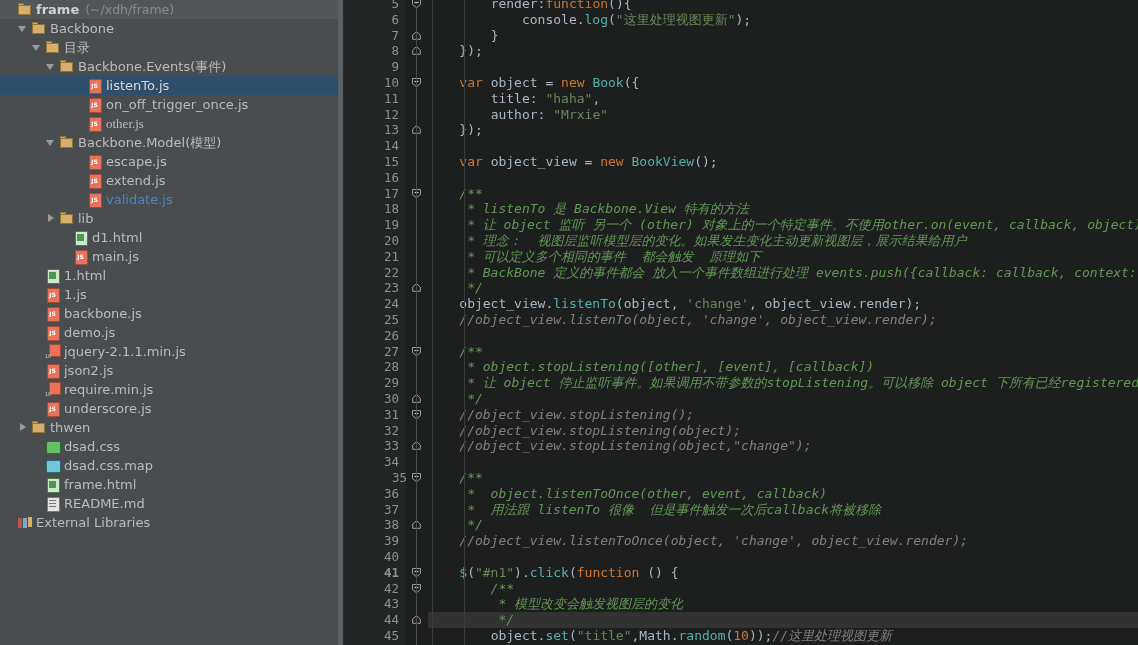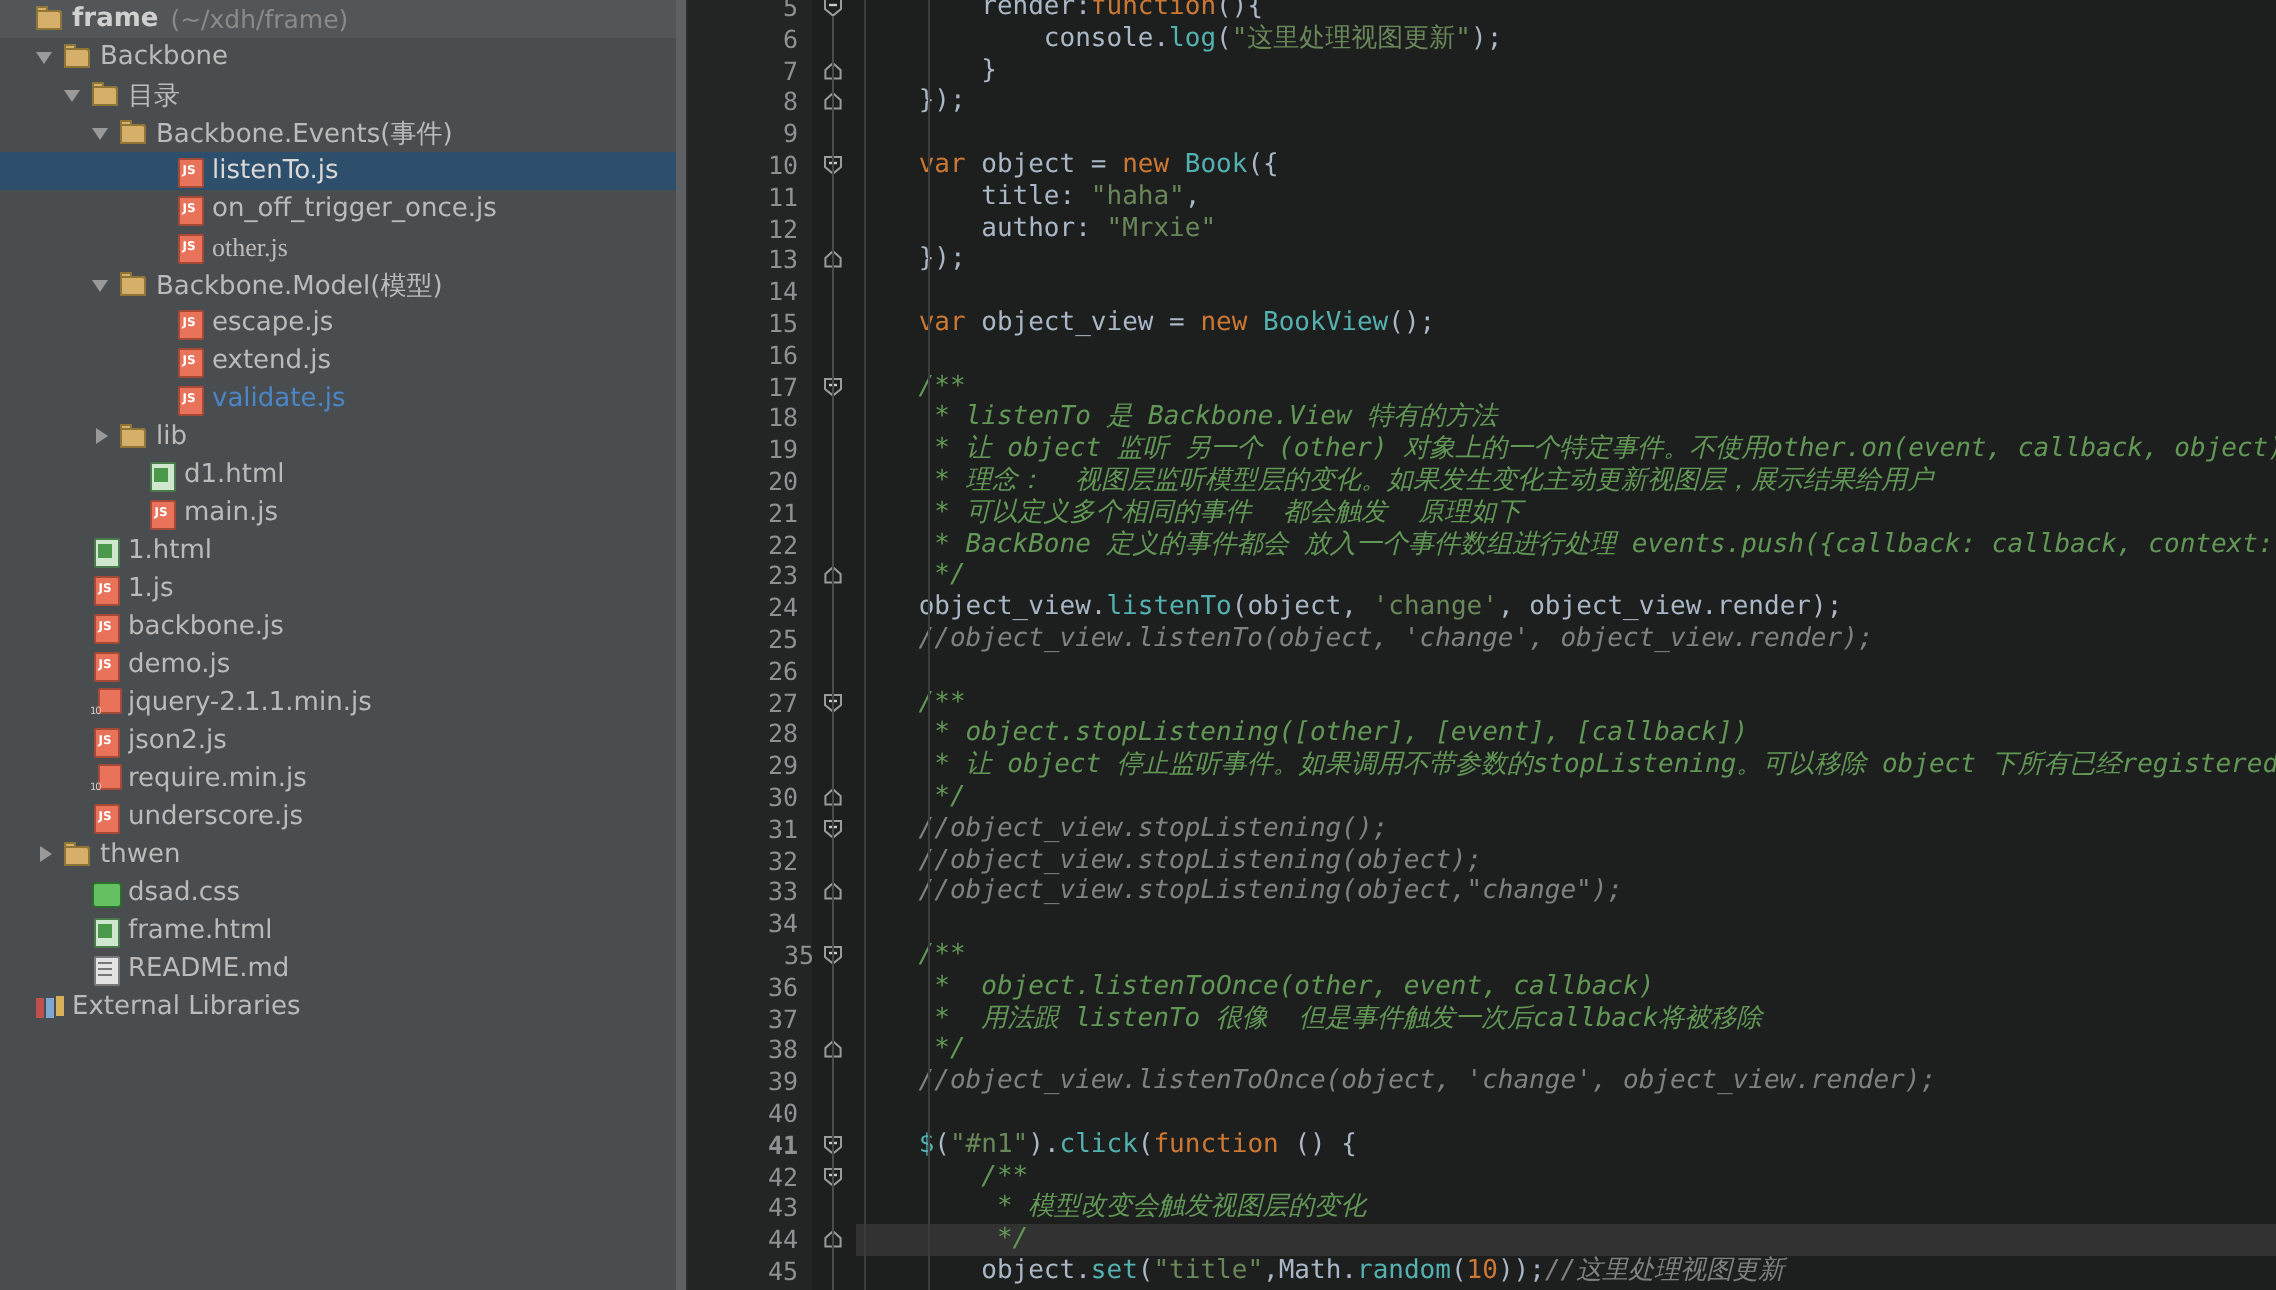--- a/index.html
+++ b/index.html
@@ -383,20 +383,25 @@
         </div>
         <div class="row" style="padding-left: 18px;">
           <span class="arrow right"></span>
           <span class="ico folder"></span>
           <span class="label">thwen</span>
         </div>
         <div class="row" style="padding-left: 32px;">
           <span class="arrow "></span>
           <span class="ico css"></span>
           <span class="label">dsad.css</span>
+        </div>
+        <div class="row" style="padding-left: 32px;">
+          <span class="arrow "></span>
+          <span class="ico map"></span>
+          <span class="label">dsad.css.map</span>
         </div>
         <div class="row" style="padding-left: 32px;">
           <span class="arrow "></span>
           <span class="ico html"></span>
           <span class="label">frame.html</span>
         </div>
         <div class="row" style="padding-left: 32px;">
           <span class="arrow "></span>
           <span class="ico md"></span>
           <span class="label">README.md</span>

